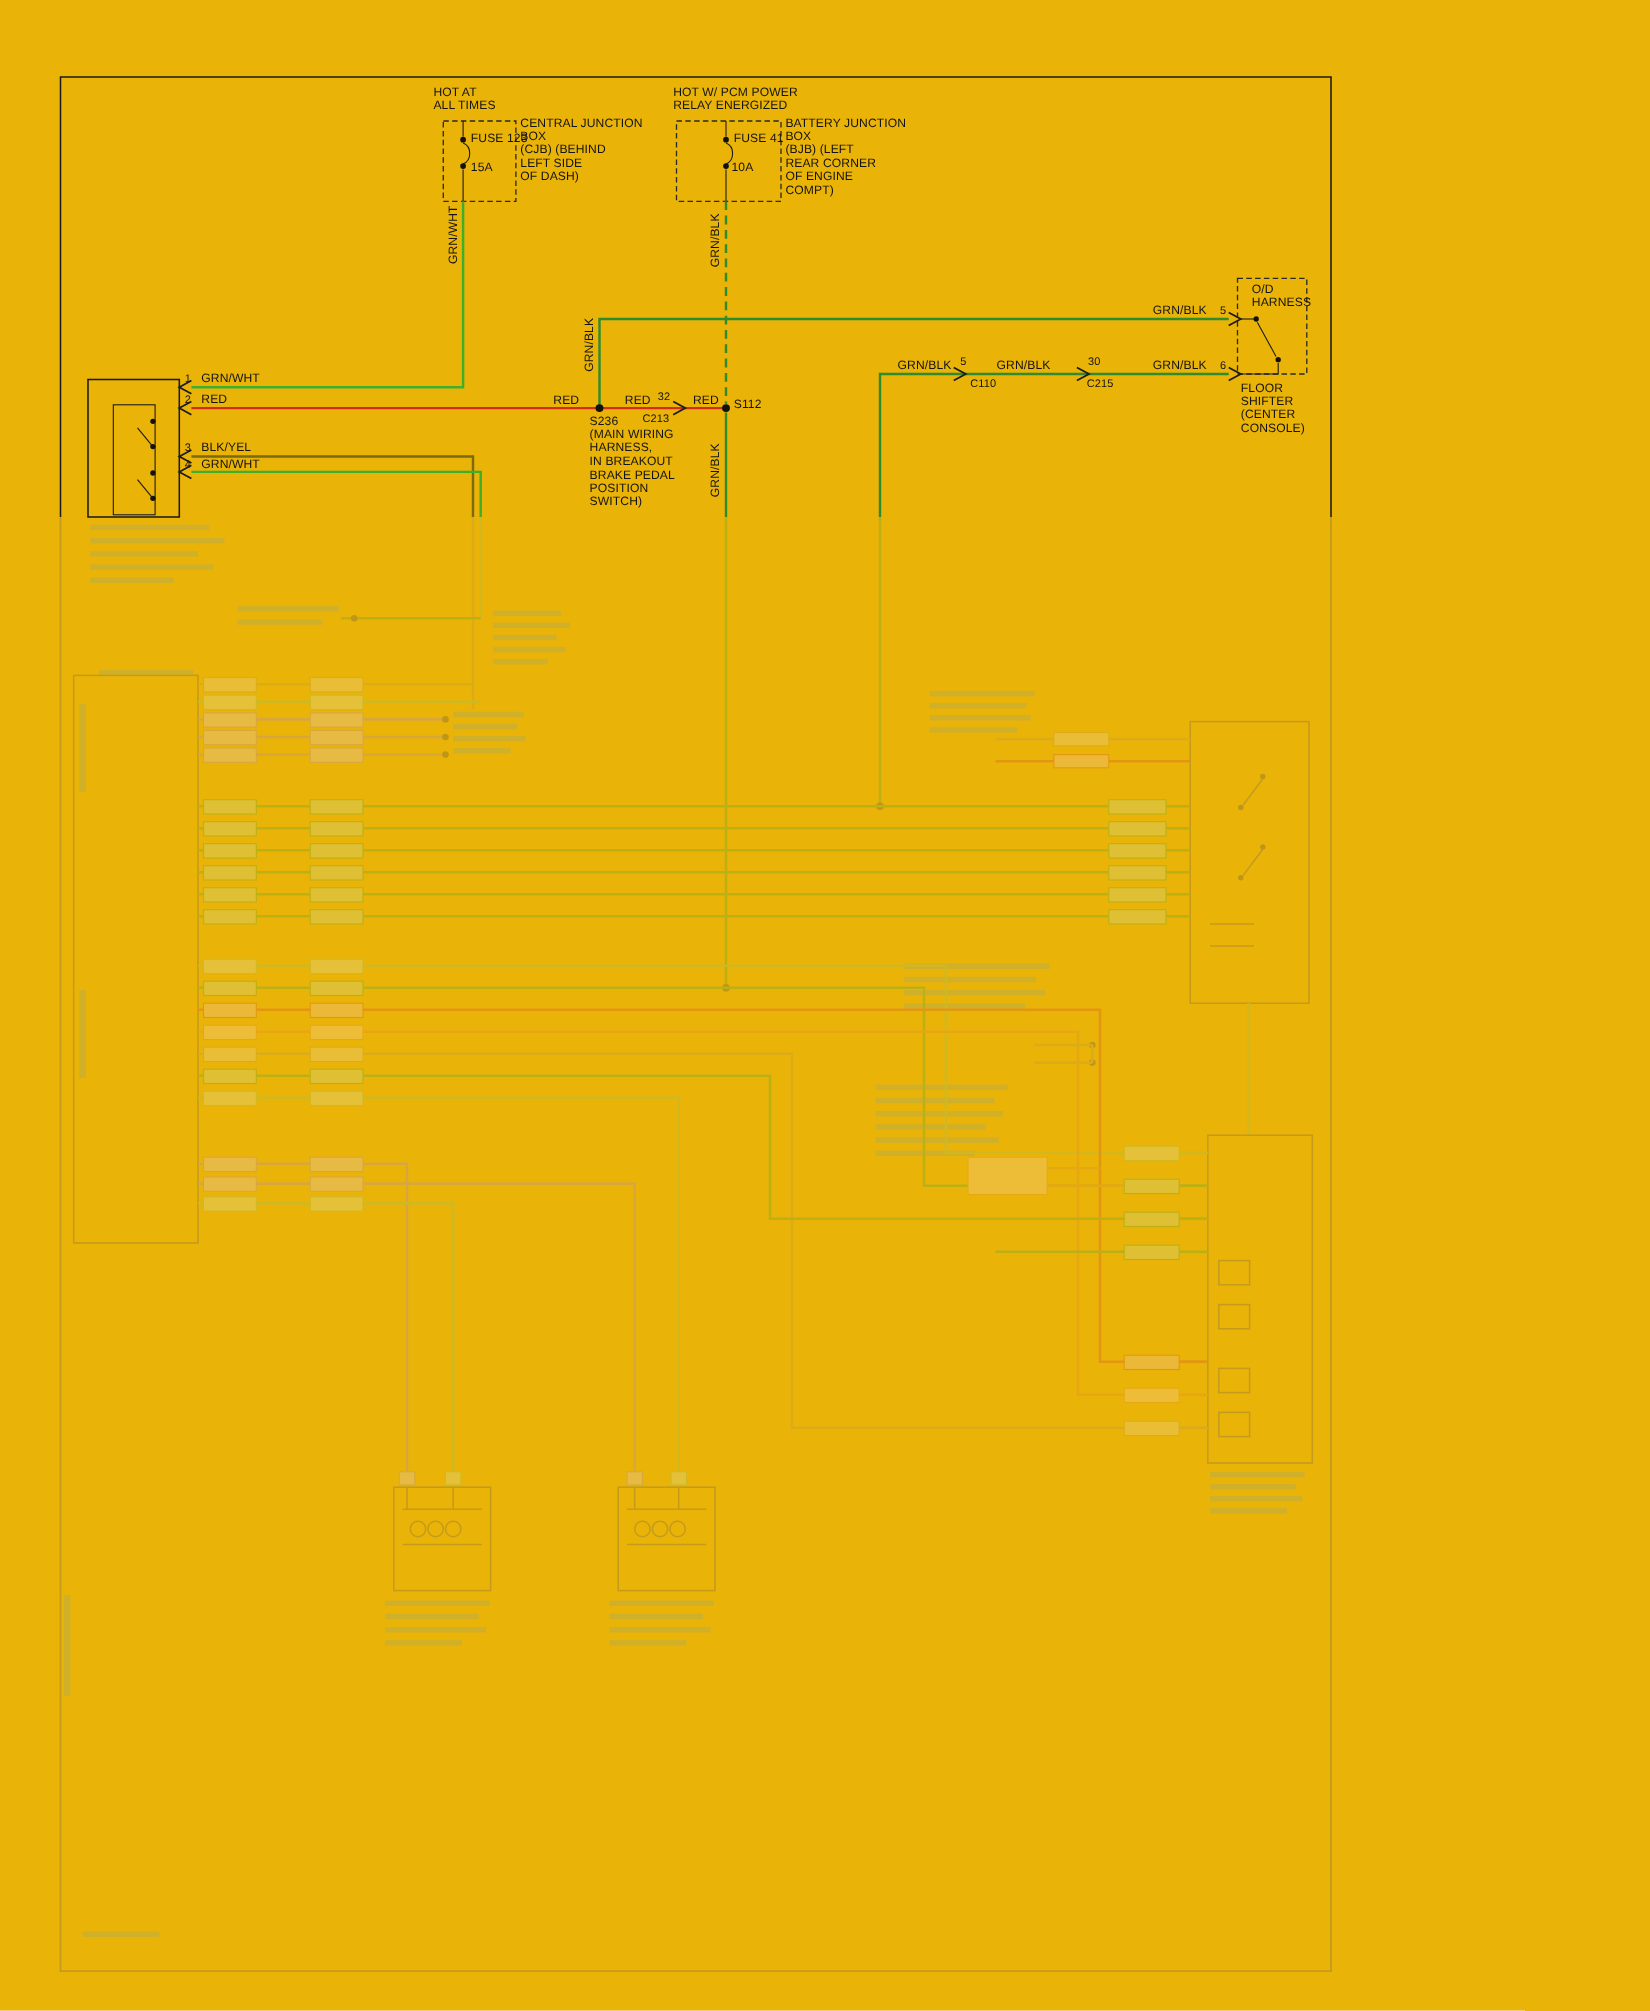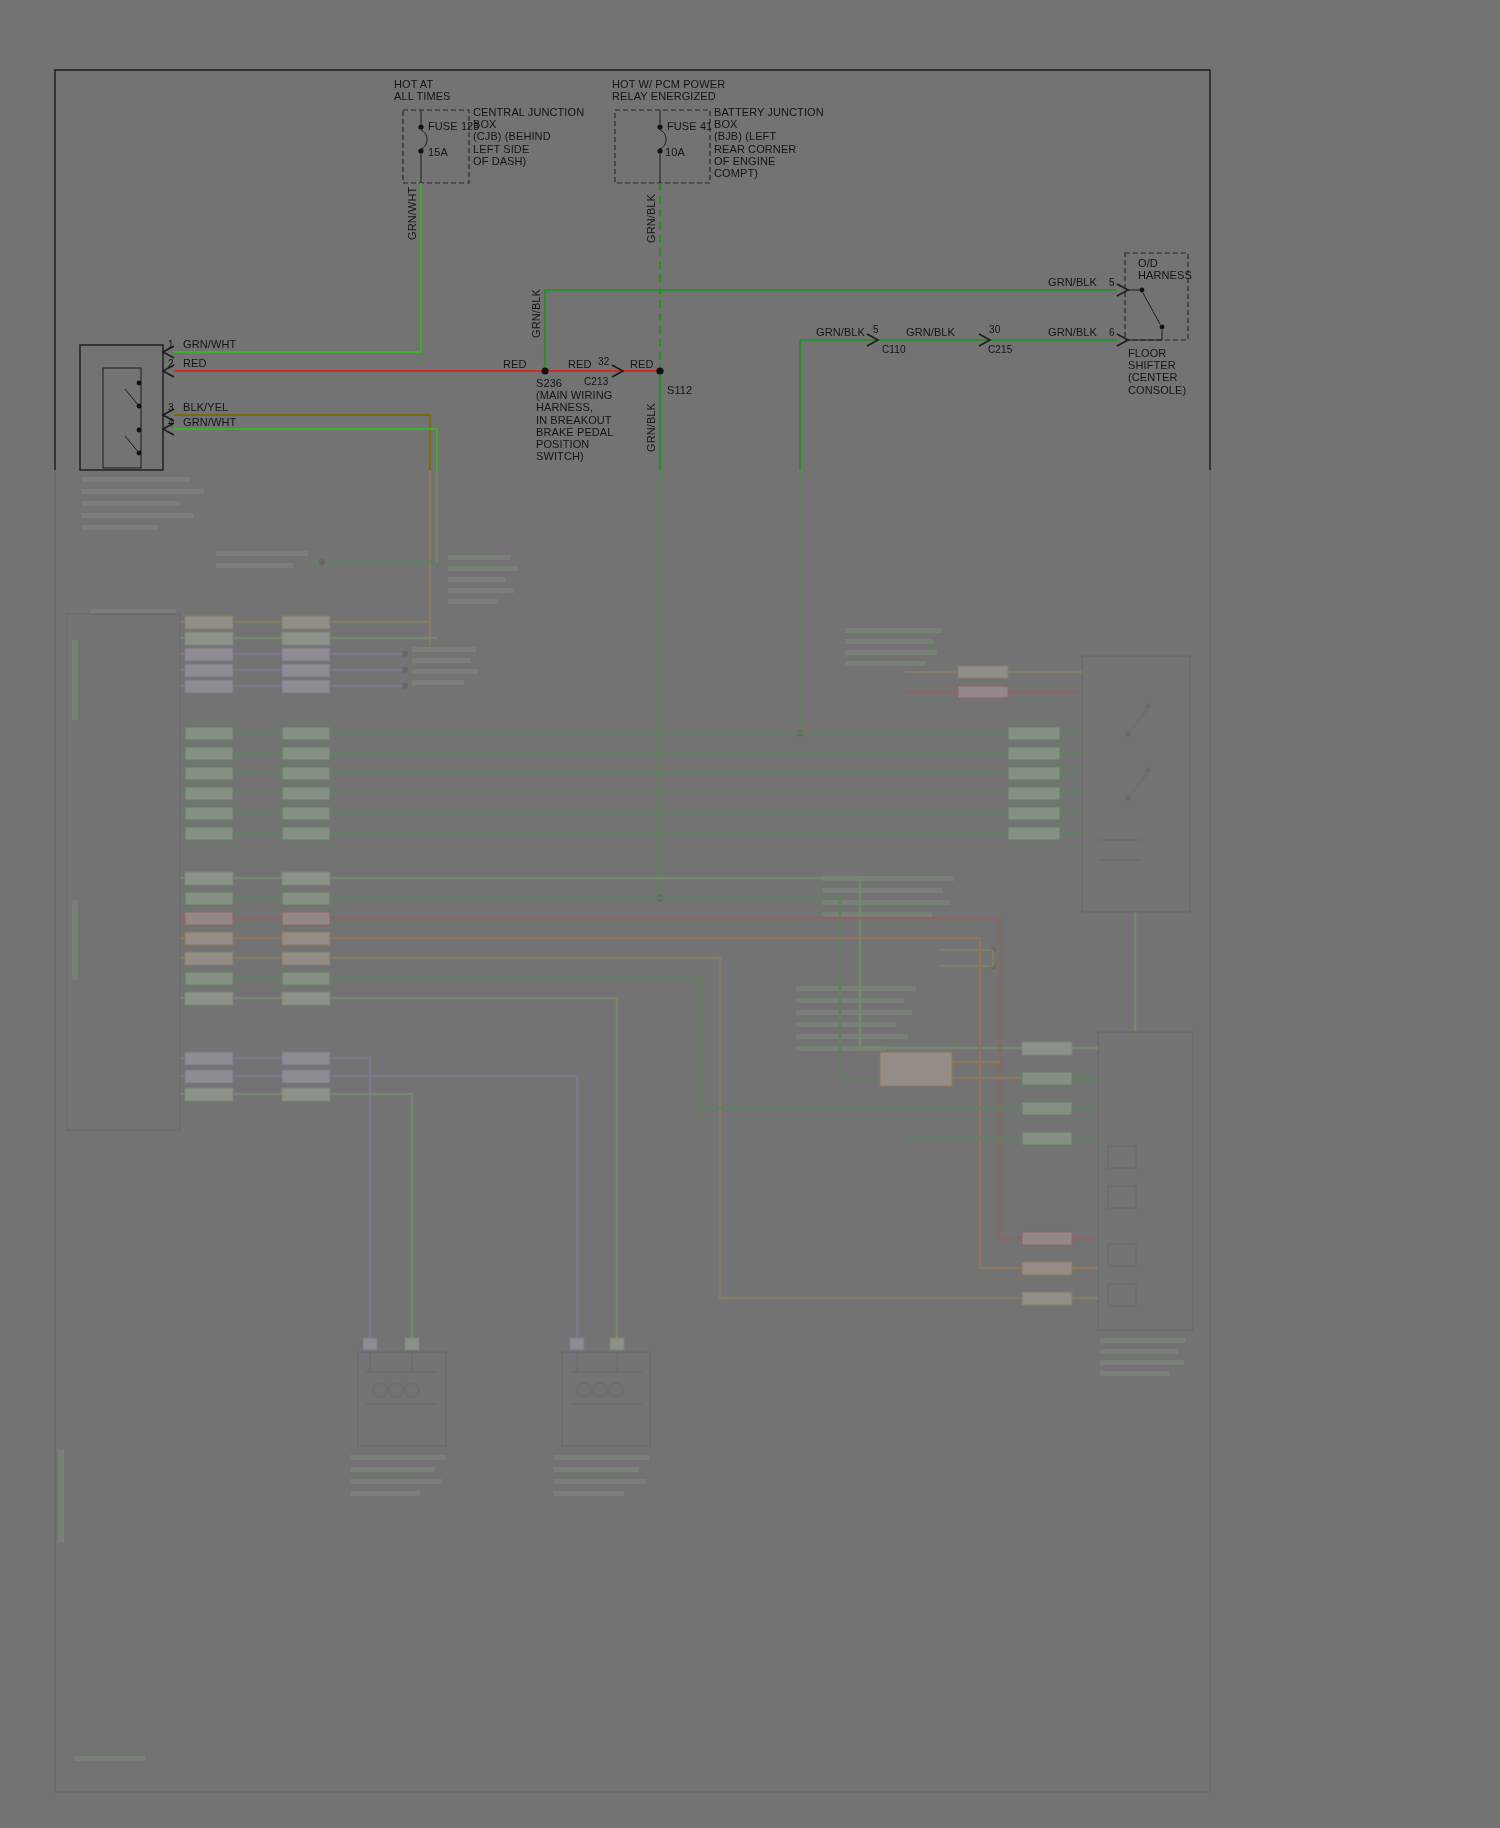--- a/index.html
+++ b/index.html
@@ -1,16 +1,16 @@
 <!DOCTYPE html>
 <html><head>
 <meta charset="utf-8">
 <style>
   html,body{margin:0;padding:0;background:#fff;}
-  .canvas{position:relative;width:1500px;height:1828px;background:#737373;overflow:hidden;
+  .canvas{position:relative;width:1500px;height:1828px;background:#eab308;overflow:hidden;
           font-family:"Liberation Sans",sans-serif;}
   svg.sheet{position:absolute;left:0;top:0;}
   .txt{position:absolute;font-size:11px;line-height:12.2px;color:#141414;white-space:pre-line;letter-spacing:.1px;}
   .sm{font-size:10px;line-height:11px;}
   .rot{transform:rotate(-90deg);transform-origin:0 0;white-space:nowrap;}
 
   
   .k{stroke:#1c1c1c;stroke-width:1;fill:none}
   .kb{stroke:#1c1c1c;stroke-width:1.4;fill:none}
   .dsh{stroke:#2a2a2a;stroke-width:1.2;fill:none;stroke-dasharray:5 3}
@@ -358,21 +358,21 @@
 <div class="txt sm" style="left:168px;top:402px">3</div>
 <div class="txt" style="left:183px;top:401px">BLK/YEL</div>
 <div class="txt sm" style="left:168px;top:417px">4</div>
 <div class="txt" style="left:183px;top:416px">GRN/WHT</div>
 
 <div class="txt" style="left:503px;top:358px">RED</div>
 <div class="txt" style="left:568px;top:358px">RED</div>
 <div class="txt sm" style="left:598px;top:356px">32</div>
 <div class="txt sm" style="left:584px;top:376px">C213</div>
 <div class="txt" style="left:630px;top:358px">RED</div>
-<div class="txt" style="left:667px;top:384px">S112</div>
+<div class="txt" style="left:667px;top:362px">S112</div>
 
 <div class="txt" style="left:536px;top:377px">S236
 (MAIN WIRING
 HARNESS,
 IN BREAKOUT
 BRAKE PEDAL
 POSITION
 SWITCH)</div>
 
 <div class="txt" style="left:1048px;top:276px">GRN/BLK</div>

